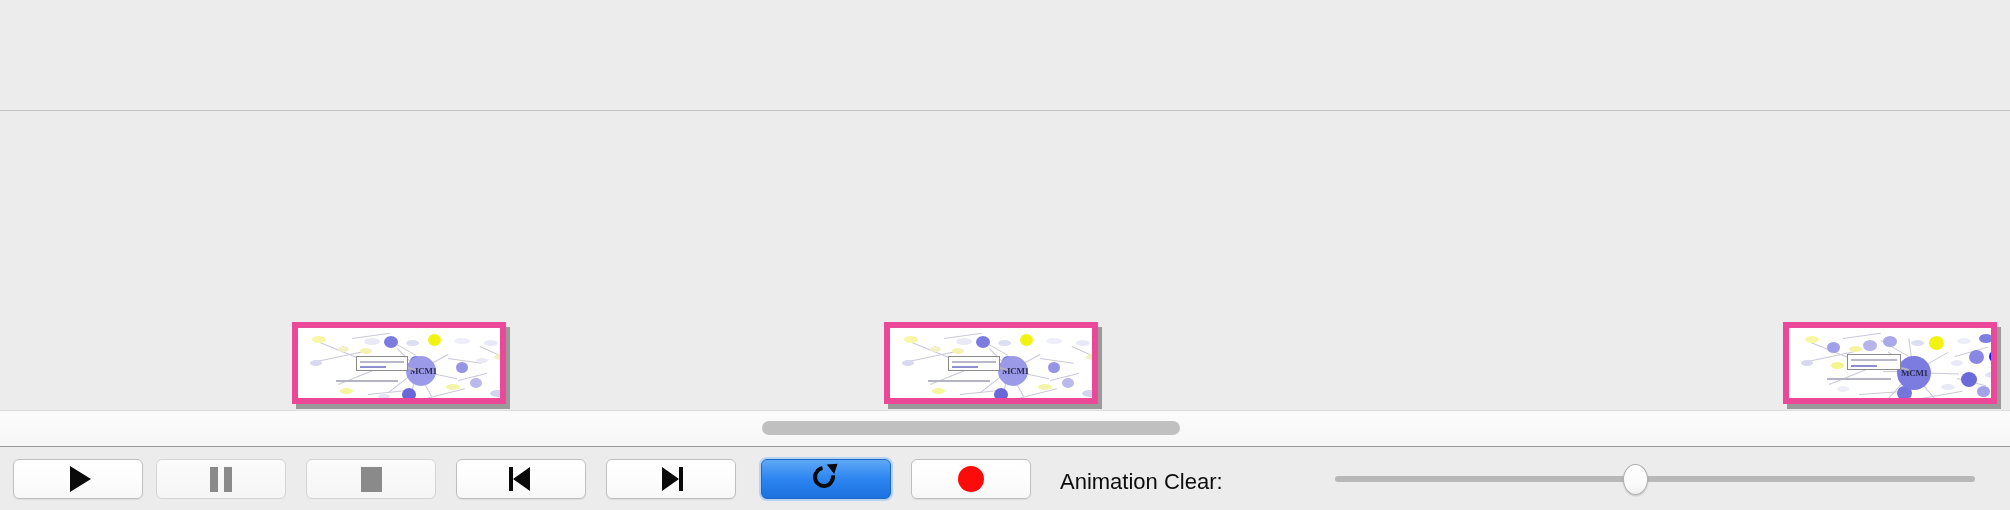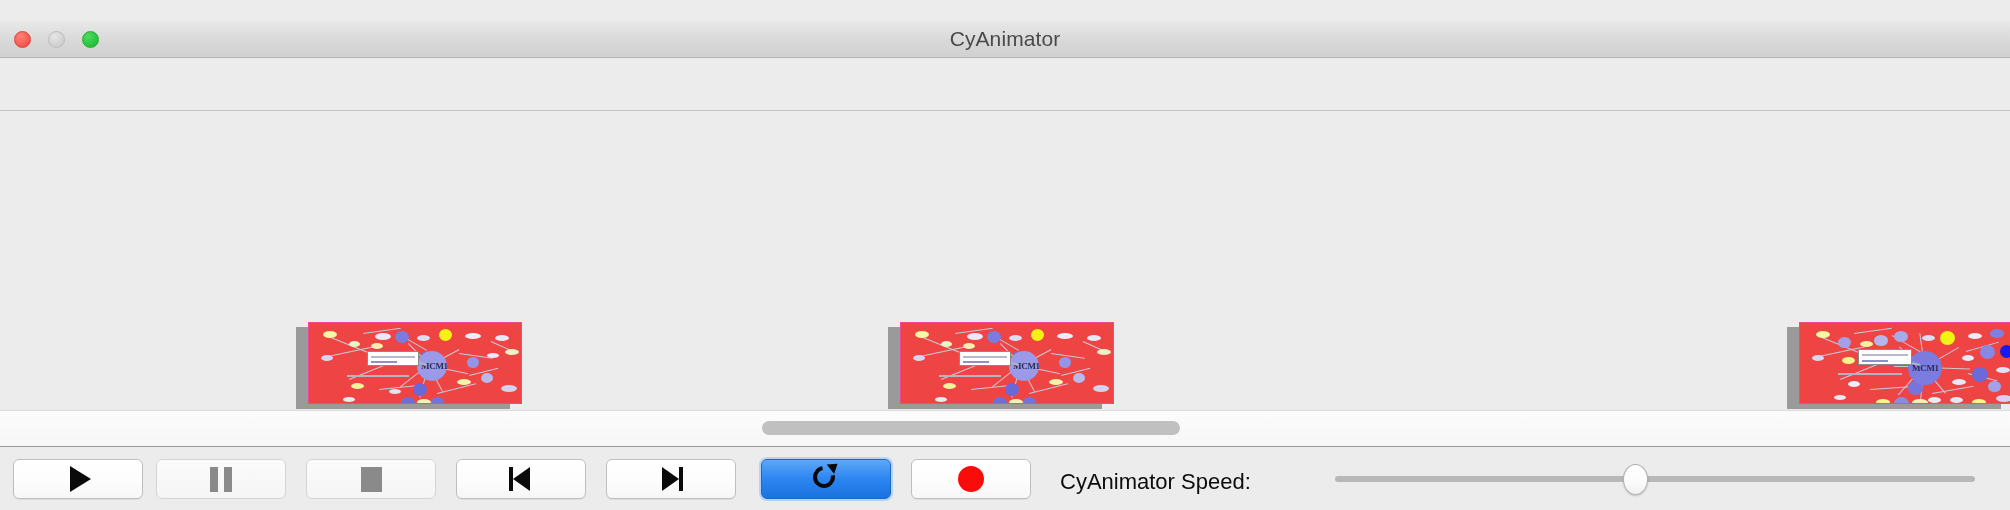--- a/index.html
+++ b/index.html
@@ -152,24 +152,24 @@
     top: 210px;
   }
   .frame-shadow {
     position: absolute;
     left: 4px; top: 5px;
     width: 214px; height: 82px;
     background: #9a9a9a;
   }
   .thumb {
     position: absolute;
-    left: 16px; top: 0;
+    left: 0; top: 0;
     width: 214px; height: 82px;
-    background: #ef4444;
-    border: 1px solid #ec4899;
+    background: #ffffff;
+    border: 6px solid #ec4899;
     overflow: hidden;
   }
   .thumb-inner { position: absolute; left: 0; top: 0; width: 100%; height: 100%; }
 
   .node { position: absolute; border-radius: 50%; }
   .edge { position: absolute; background: #c9c9d8; height: 1px; transform-origin: 0 0; }
   .callout {
     position: absolute;
     background: #fefefe;
     border: 1px solid #8a8a8a;
@@ -303,26 +303,20 @@
     border: 1px solid #b0b0b0;
     box-shadow: 0 1px 2px rgba(0,0,0,0.18);
   }
 </style>
 </head>
 <body>
 
 <div id="app">
 
 
-  <div class="titlebar">
-    <div class="traffic close"></div>
-    <div class="traffic min"></div>
-    <div class="traffic zoom"></div>
-    <div class="win-title">CyAnimator</div>
-  </div>
 
   <div class="toolbar">
     <div class="btn btn-add">
       <span class="plus-glyph">✛</span>
     </div>
 
     <div class="btn btn-trash disabled">
       <span class="trash-ico">
         <span class="trash-handle"></span>
         <span class="trash-lid"></span>
@@ -564,21 +558,21 @@
       <span class="ico-loop">
         <span class="ring"></span>
           <span class="arrow"></span>
       </span>
     </div>
 
     <div class="pbtn" style="left:911px; width:120px;">
       <span class="ico-record"></span>
     </div>
 
-    <div class="speed-label" style="left:1060px;">CyAnimator Speed:</div>
+    <div class="speed-label" style="left:1060px;">Animation Clear:</div>
 
     <div class="slider" style="left:1335px; width:640px;">
       <span class="slider-rail" style="width:640px;"></span>
       <span class="slider-thumb" style="left:288px;"></span>
     </div>
   </div>
 
 </div>
 
 </body></html>

